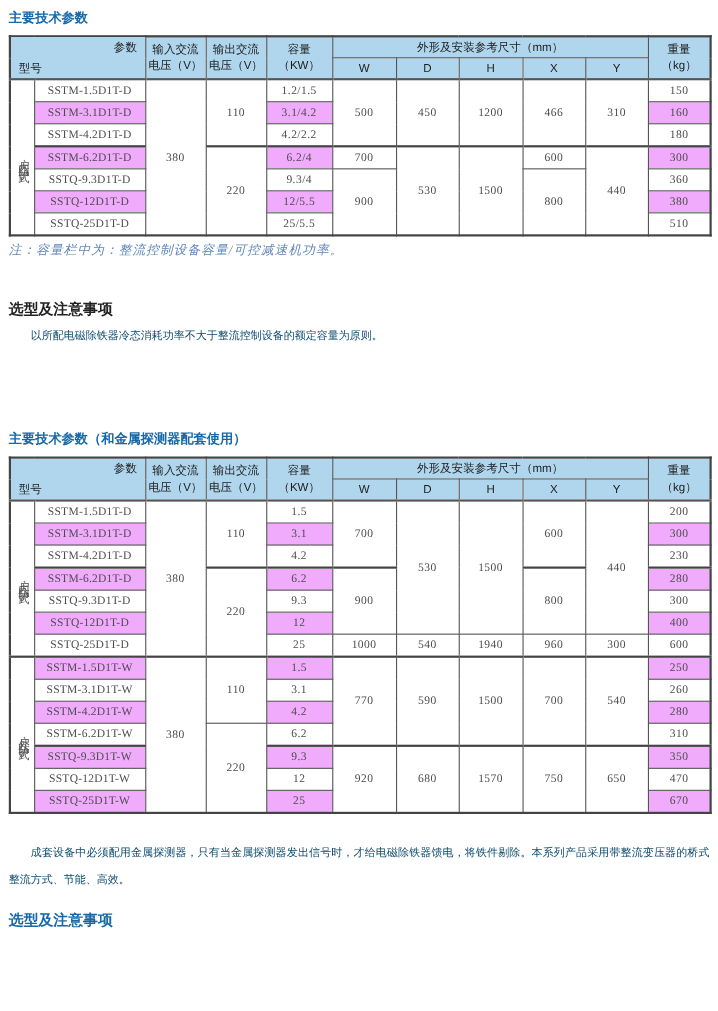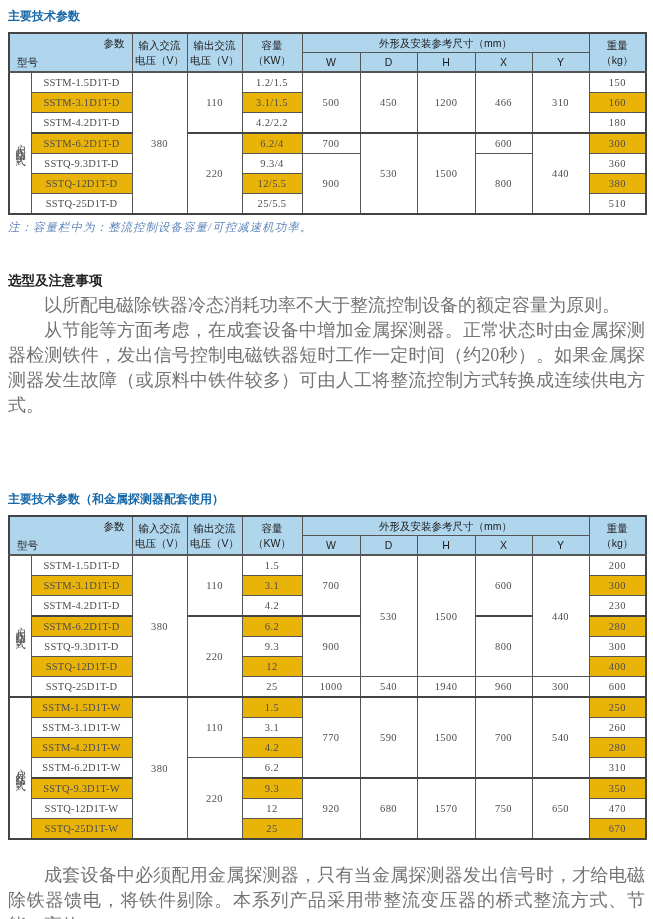--- a/index.html
+++ b/index.html
@@ -2,34 +2,34 @@
 <html><head>
 <meta charset="utf-8">
 <style>
   html,body{margin:0;padding:0;background:#ffffff;}
   body{width:653px;font-family:"Liberation Serif",serif;color:#303030;}
   .page{padding:6px 8px 20px 8px;}
 
   .blue-title{font-family:"Liberation Sans",sans-serif;font-weight:bold;font-size:12px;color:#1668a8;margin:2px 0 7px 0;}
   .black-heading{font-family:"Liberation Sans",sans-serif;font-weight:bold;font-size:13.5px;color:#222222;margin:0 0 3px 0;}
   .blue-heading{font-family:"Liberation Sans",sans-serif;font-weight:bold;font-size:13.5px;color:#1668a8;margin:0 0 3px 0;}
-  .para{font-size:18px;line-height:25px;text-indent:2em;margin:0;color:#737373;text-align:justify;}
+  .para{font-size:10px;line-height:25px;text-indent:2em;margin:0;color:#0c4a6e;text-align:justify;}
   .note{font-style:italic;font-size:11.5px;color:#5f87ba;margin:5px 0 0 0;letter-spacing:1px;}
 
   .gap-note-to-h1{height:37px;}
   .gap-para-to-t2{height:71px;}
   .gap-t2-to-para{height:23px;}
   .gap-para-to-h2{height:15px;}
 
   table.spec{border-collapse:collapse;table-layout:fixed;width:637px;border:2px solid #444444;}
   table.spec th,table.spec td{border:1px solid #555555;padding:0 1px;text-align:center;overflow:hidden;}
   table.spec thead th{background:#b0d6ee;font-family:"Liberation Sans",sans-serif;font-weight:normal;font-size:10.5px;color:#1c1c1c;height:18px;line-height:1.35;margin-left:28px;}
   table.spec thead th.pre{white-space:pre-line;}
   table.spec tbody td{font-family:"Liberation Serif",serif;font-size:10.5px;color:#4d4d4d;height:19px;letter-spacing:0.4px;background:#ffffff;}
-  table.spec tbody td.hl{background:#eab308;}
+  table.spec tbody td.hl{background:#f0abfc;}
   table.spec tbody tr:first-child td{border-top-width:2px;}
   table.spec tbody tr.thick td{border-top-width:2px;border-top-color:#444444;}
   table.spec td.col-side{writing-mode:vertical-rl;text-orientation:upright;letter-spacing:3px;font-size:10px;color:#4f4f4f;padding:4px 0;}
   table.spec td.col-model{letter-spacing:0.2px;}
 
   th.corner{position:relative;background-image:linear-gradient(to bottom right,transparent 49.5%,#4a4a4a 49.5%,#4a4a4a 50.6%,transparent 50.6%);}
   th.corner .corner-top{position:absolute;top:2px;right:7px;}
   th.corner .corner-bottom{position:absolute;bottom:2px;left:7px;}
 </style>
 </head>
@@ -86,21 +86,21 @@
           <td class="col-cap">1.2/1.5</td>
           <td rowspan="3" class="col-w">500</td>
           <td rowspan="3" class="col-d">450</td>
           <td rowspan="3" class="col-h">1200</td>
           <td rowspan="3" class="col-x">466</td>
           <td rowspan="3" class="col-y">310</td>
           <td class="col-wt">150</td>
         </tr>
         <tr>
           <td class="hl col-model">SSTM-3.1D1T-D</td>
-          <td class="hl col-cap">3.1/1.5</td>
+          <td class="hl col-cap">3.1/4.2</td>
           <td class="hl col-wt">160</td>
         </tr>
         <tr>
           <td class="col-model">SSTM-4.2D1T-D</td>
           <td class="col-cap">4.2/2.2</td>
           <td class="col-wt">180</td>
         </tr>
         <tr class="thick">
           <td class="hl col-model">SSTM-6.2D1T-D</td>
           <td rowspan="4" class="col-vout">220</td>
@@ -131,21 +131,20 @@
         </tr>
       </tbody>
   </table>
 
   <p class="note">注：容量栏中为：整流控制设备容量/可控减速机功率。</p>
 
   <div class="gap-note-to-h1"></div>
 
   <div class="black-heading">选型及注意事项</div>
   <p class="para">以所配电磁除铁器冷态消耗功率不大于整流控制设备的额定容量为原则。</p>
-  <p class="para">从节能等方面考虑，在成套设备中增加金属探测器。正常状态时由金属探测器检测铁件，发出信号控制电磁铁器短时工作一定时间（约20秒）。如果金属探测器发生故障（或原料中铁件较多）可由人工将整流控制方式转换成连续供电方式。</p>
 
   <div class="gap-para-to-t2"></div>
 
   <div class="blue-title">主要技术参数（和金属探测器配套使用）</div>
 
   <table class="spec">
     <colgroup>
       <col style="width:22px">
         <col style="width:101px">
         <col style="width:55px">

